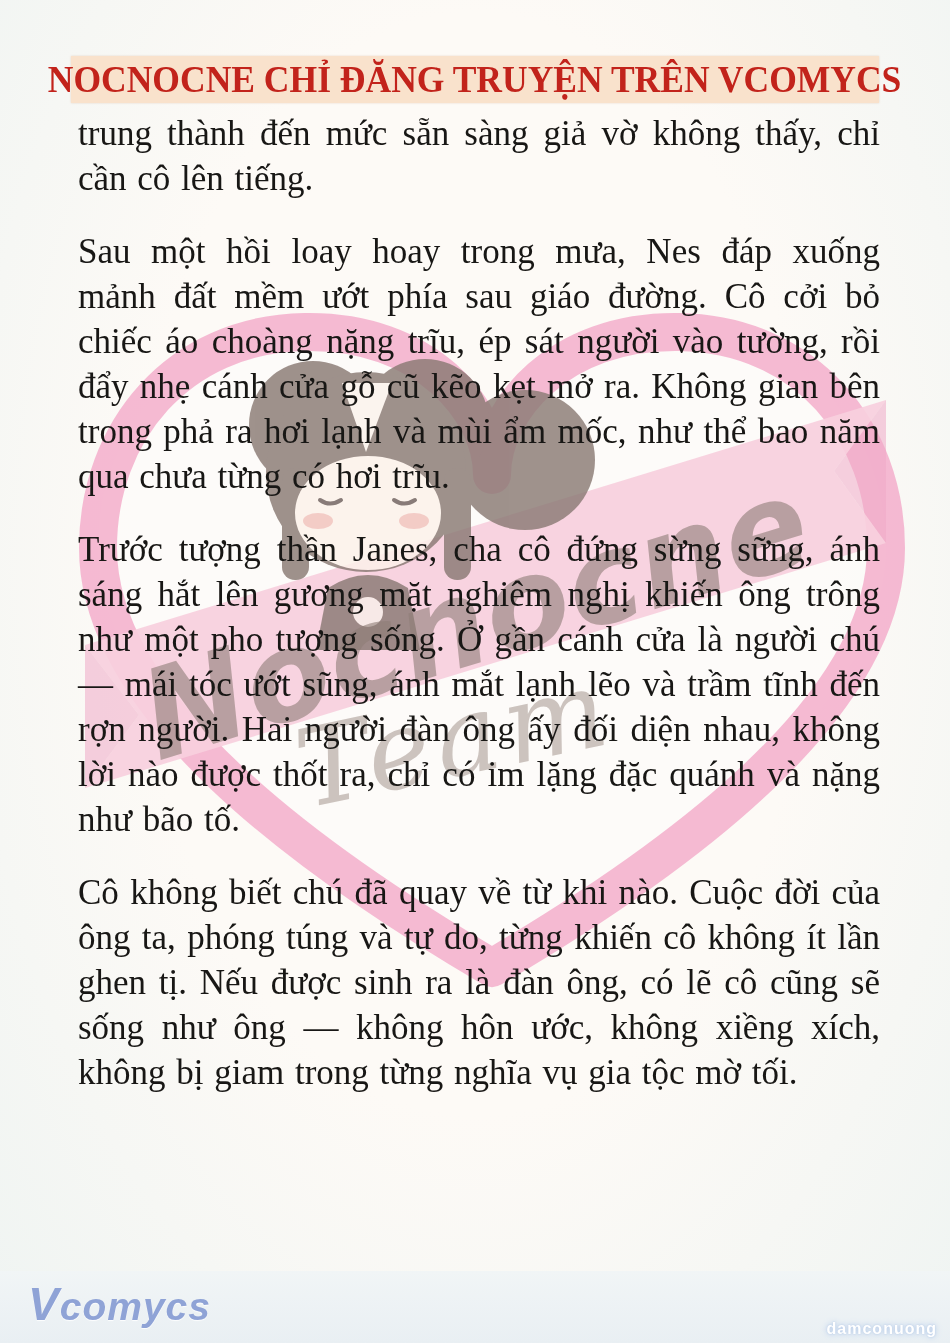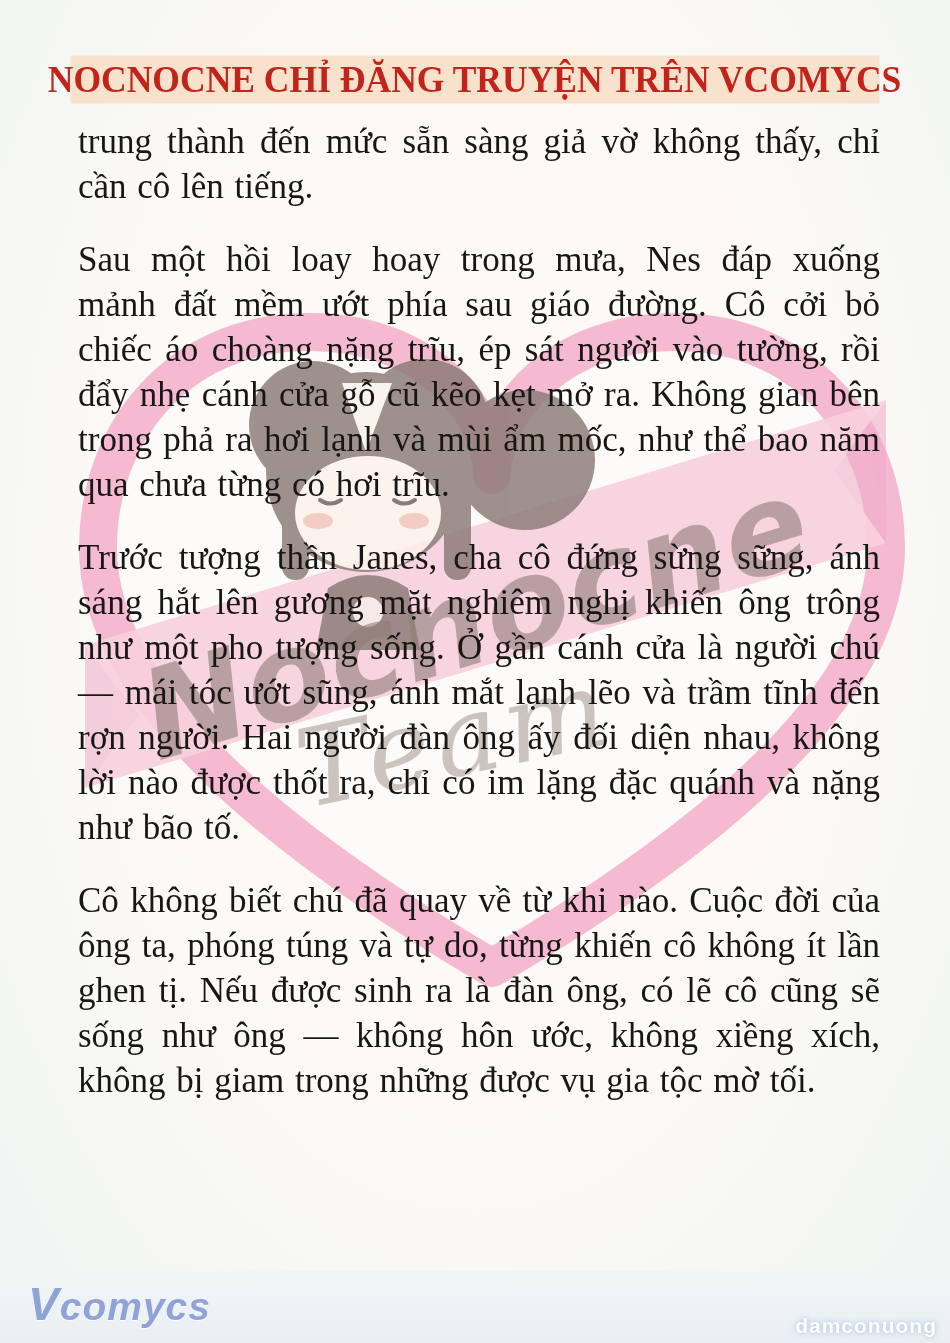--- a/index.html
+++ b/index.html
@@ -22,21 +22,21 @@
 
   
   .content {
     position: absolute;
     left: 70px; right: 70px; top: 56px;
     z-index: 2;
   }
 
   .header-banner {
     width: 808px;
-    margin: 0 auto 16px auto;
+    margin: 0 auto 8px auto;
     background: #f9e2cc;
     height: 47px;
     display: flex; align-items: center; justify-content: center;
     box-shadow: 0 0 2px rgba(180,120,80,.25);
   }
   .header-title {
     display: inline-block;
     font-family: "Liberation Serif", serif;
     font-weight: bold;
     font-size: 37px;
@@ -74,21 +74,21 @@
     letter-spacing: 1px;
     color: #8fa3d6;
     text-shadow: 0 1px 1px rgba(255,255,255,.9);
   }
   .vcomycs-logo::first-letter { font-size: 46px; }
   .credit-watermark {
     position: absolute;
     right: 13px; bottom: 5px;
     font-family: "Liberation Sans", sans-serif;
     font-weight: bold;
-    font-size: 21px;
+    font-size: 16px;
     letter-spacing: 1px;
     color: #ffffff;
     text-shadow: 0 0 2px #b9cde9, 0 0 5px #b9cde9, 0 0 9px #cfdef2;
   }
 </style>
 </head>
 <body>
 
 <div class="page">
 
@@ -127,21 +127,21 @@
     <text x="462" y="775" transform="rotate(-12 462 775)" text-anchor="middle" font-family="DejaVu Serif, serif" font-style="italic" font-size="108" fill="#9c8b83" fill-opacity="0.50" letter-spacing="6">Team</text>
   </svg>
 
   <div class="content">
     <div class="header-banner">
       <span class="header-title">NOCNOCNE CHỈ ĐĂNG TRUYỆN TRÊN VCOMYCS</span>
     </div>
     <p class="body-paragraph">trung thành đến mức sẵn sàng giả vờ không thấy, chỉ cần cô lên tiếng.</p>
     <p class="body-paragraph">Sau một hồi loay hoay trong mưa, Nes đáp xuống mảnh đất mềm ướt phía sau giáo đường. Cô cởi bỏ chiếc áo choàng nặng trĩu, ép sát người vào tường, rồi đẩy nhẹ cánh cửa gỗ cũ kẽo kẹt mở ra. Không gian bên trong phả ra hơi lạnh và mùi ẩm mốc, như thể bao năm qua chưa từng có hơi trĩu.</p>
     <p class="body-paragraph">Trước tượng thần Janes, cha cô đứng sừng sững, ánh sáng hắt lên gương mặt nghiêm nghị khiến ông trông như một pho tượng sống. Ở gần cánh cửa là người chú — mái tóc ướt sũng, ánh mắt lạnh lẽo và trầm tĩnh đến rợn người. Hai người đàn ông ấy đối diện nhau, không lời nào được thốt ra, chỉ có im lặng đặc quánh và nặng như bão tố.</p>
-    <p class="body-paragraph">Cô không biết chú đã quay về từ khi nào. Cuộc đời của ông ta, phóng túng và tự do, từng khiến cô không ít lần ghen tị. Nếu được sinh ra là đàn ông, có lẽ cô cũng sẽ sống như ông — không hôn ước, không xiềng xích, không bị giam trong những được vụ gia tộc mờ tối.</p>
+    <p class="body-paragraph">Cô không biết chú đã quay về từ khi nào. Cuộc đời của ông ta, phóng túng và tự do, từng khiến cô không ít lần ghen tị. Nếu được sinh ra là đàn ông, có lẽ cô cũng sẽ sống như ông — không hôn ước, không xiềng xích, không bị giam trong từng nghĩa vụ gia tộc mờ tối.</p>
   </div>
 
   <div class="footer">
     <div class="vcomycs-logo">Vcomycs</div>
     <div class="credit-watermark">damconuong</div>
   </div>
 
 </div>
 
 </body></html>

